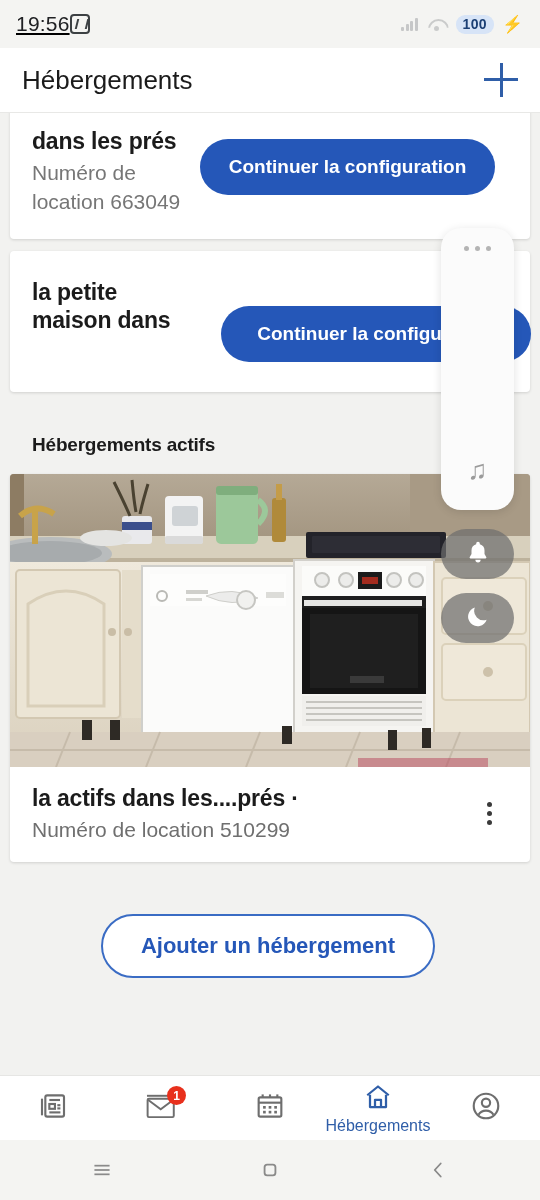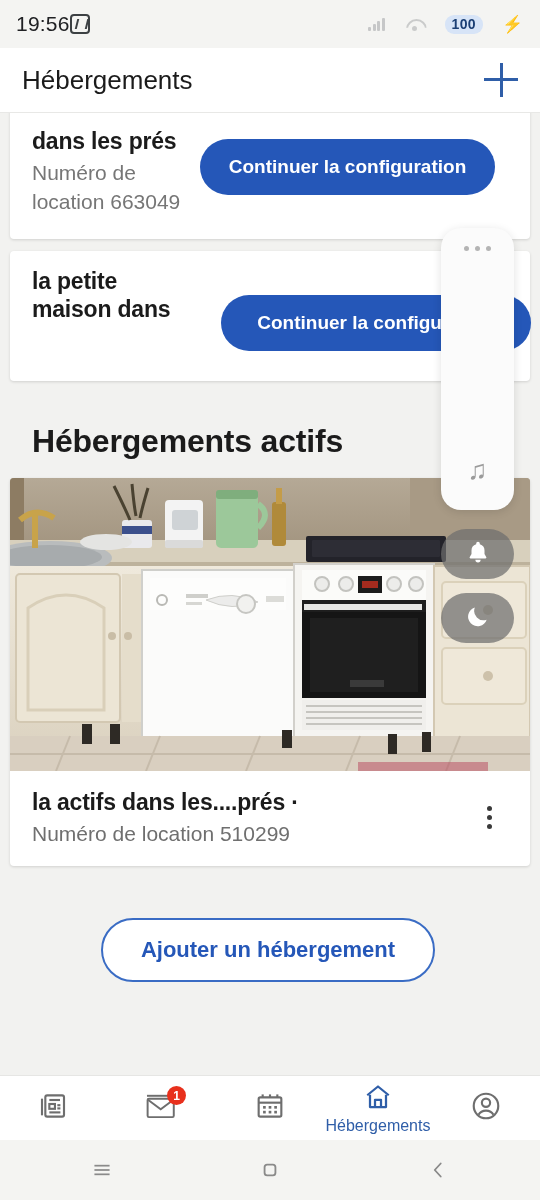--- a/index.html
+++ b/index.html
@@ -16,34 +16,34 @@
   }
 
   
   .statusbar {
     position: absolute; top: 0; left: 0;
     width: 540px; height: 48px;
     background: #f4f4f2;
     display: flex; align-items: center;
     padding: 0 16px;
   }
-  .sb-left { display: flex; align-items: center; gap: 0; }
+  .sb-left { display: flex; align-items: center; gap: 0; text-decoration: underline; }
   .sb-time { font-size: 21px; color: #202124; letter-spacing: .2px; }
   .nfc-icon {
     width: 20px; height: 20px;
     border: 2px solid #3c4043; border-radius: 4px;
     position: relative;
   }
   .nfc-icon::before {
     content: ""; position: absolute;
     left: 4px; top: 3px; width: 8px; height: 10px;
     border-left: 2px solid #3c4043; border-right: 2px solid #3c4043;
     transform: skewX(-14deg);
   }
-  .sb-right { margin-left: auto; display: flex; align-items: center; gap: 20px; }
+  .sb-right { margin-left: auto; display: flex; align-items: center; gap: 9px; }
   .sig-bars { display: flex; align-items: flex-end; gap: 1.5px; height: 14px; opacity: .33; }
   .sig-bars i { width: 3px; background: #6b6f74; border-radius: 1px; display: block; }
   .sig-bars i:nth-child(1){height:4px} .sig-bars i:nth-child(2){height:7px}
   .sig-bars i:nth-child(3){height:10px} .sig-bars i:nth-child(4){height:13px}
   .wifi-icon { position: relative; width: 20px; height: 14px; opacity: .3; }
   .wifi-icon::before {
     content:""; position:absolute; left:1px; top:2px;
     width:17px; height:17px; border:2.5px solid #6b6f74;
     border-radius:50%; clip-path: polygon(0 0,100% 0,100% 42%,0 42%);
   }
@@ -110,21 +110,21 @@
   .setup-btn {
     background: #2557b8; color: #fff;
     font-size: 19px; font-weight: 700;
     border: none; border-radius: 30px;
     padding: 17px 22px; white-space: nowrap;
     cursor: pointer; width: 295px; text-align: center;
   }
 
   
   .section-title {
-    font-size: 32px; font-weight: 700; color: #1b1b1b;
+    font-size: 19px; font-weight: 700; color: #1b1b1b;
     padding: 30px 12px 18px 32px; letter-spacing: -.2px;
   }
 
   
   .listing-card { overflow: hidden; }
   .photo {
     width: 100%; height: 293px;
     position: relative; overflow: hidden;
     background: #b9ad9c;
   }
@@ -244,21 +244,21 @@
     <div class="card setup-card clipped">
       <div class="setup-text">
         <div class="setup-title">dans les prés</div>
         <div class="setup-sub">Numéro de location 663049</div>
       </div>
       <div class="setup-btn-wrap">
         <button class="setup-btn">Continuer la configuration</button>
       </div>
     </div>
 
-    <div class="card setup-card" style="padding-top:16px;padding-bottom:30px;gap:33px;">
+    <div class="card setup-card" style="padding-top:27px;padding-bottom:30px;gap:33px;">
       <div class="setup-text" style="width:178px;">
         <div class="setup-title">la petite maison dans</div>
       </div>
       <div class="setup-btn-wrap" style="padding-top:28px;">
         <button class="setup-btn" style="width:310px;">Continuer la configuration</button>
       </div>
     </div>
 
     <div class="section-title">Hébergements actifs</div>
 

